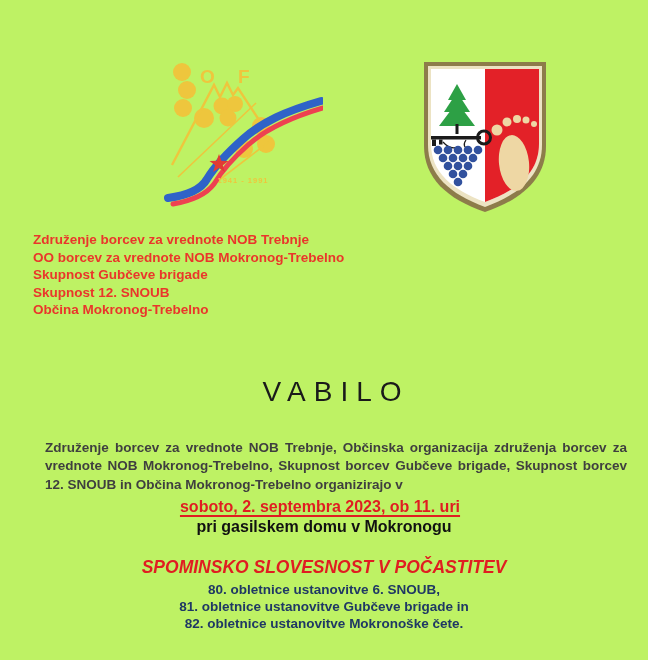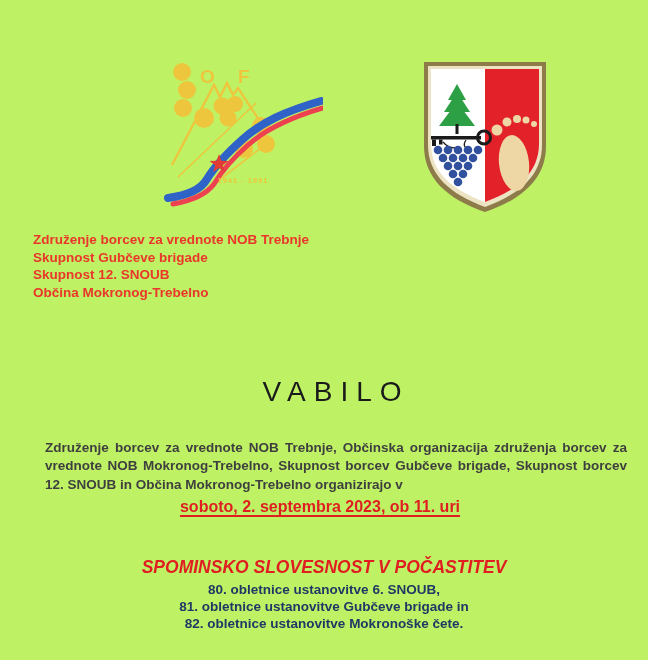--- a/index.html
+++ b/index.html
@@ -130,30 +130,32 @@
       <circle cx="76" cy="72" r="5.5"></circle>
       <circle cx="86" cy="64" r="4.5"></circle>
       <circle cx="96" cy="61" r="4"></circle>
       <circle cx="105" cy="62" r="3.5"></circle>
       <circle cx="113" cy="66" r="3"></circle>
     </g>
   </svg>
 
   <div class="org-list">
     <div class="org-line">Združenje borcev za vrednote NOB Trebnje</div>
+    <div class="org-line">OO borcev za vrednote NOB Mokronog-Trebelno</div>
     <div class="org-line">Skupnost Gubčeve brigade</div>
     <div class="org-line">Skupnost 12. SNOUB</div>
     <div class="org-line">Občina Mokronog-Trebelno</div>
   </div>
 
   <h1 class="title" style="margin:8px;">VABILO</h1>
 
   <p class="body-par" style="margin:12px;">Združenje borcev za vrednote NOB Trebnje, Občinska organizacija združenja borcev za vrednote NOB Mokronog-Trebelno, Skupnost borcev Gubčeve brigade, Skupnost borcev 12. SNOUB in Občina Mokronog-Trebelno organizirajo v</p>
 
   <div class="date-line">soboto, 2. septembra 2023, ob 11. uri</div>
+  <div class="venue-line">pri gasilskem domu v Mokronogu</div>
 
   <div class="event-heading">SPOMINSKO SLOVESNOST V POČASTITEV</div>
   <div class="anniv-list">
     <div class="anniv-line">80. obletnice ustanovitve 6. SNOUB,</div>
     <div class="anniv-line">81. obletnice ustanovitve Gubčeve brigade in</div>
     <div class="anniv-line">82. obletnice ustanovitve Mokronoške čete.</div>
   </div>
 
 </div>
 

